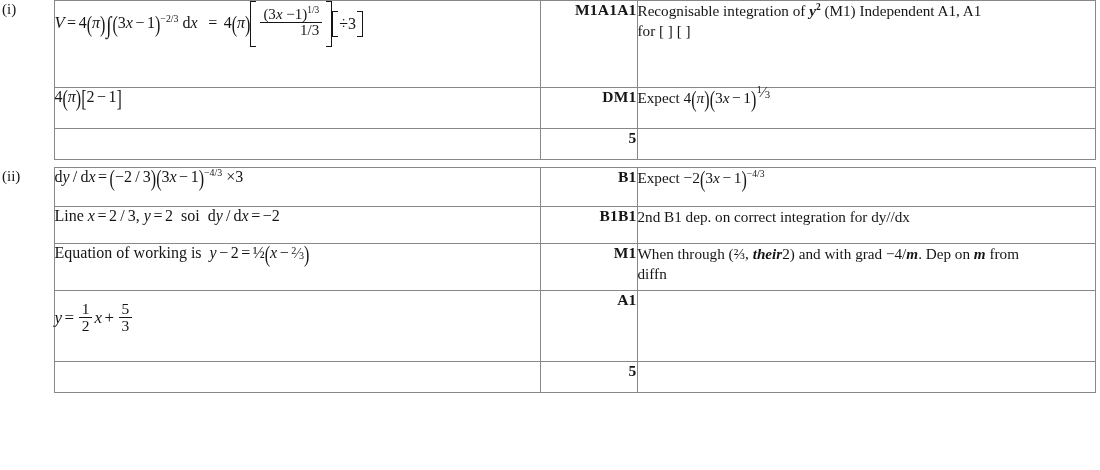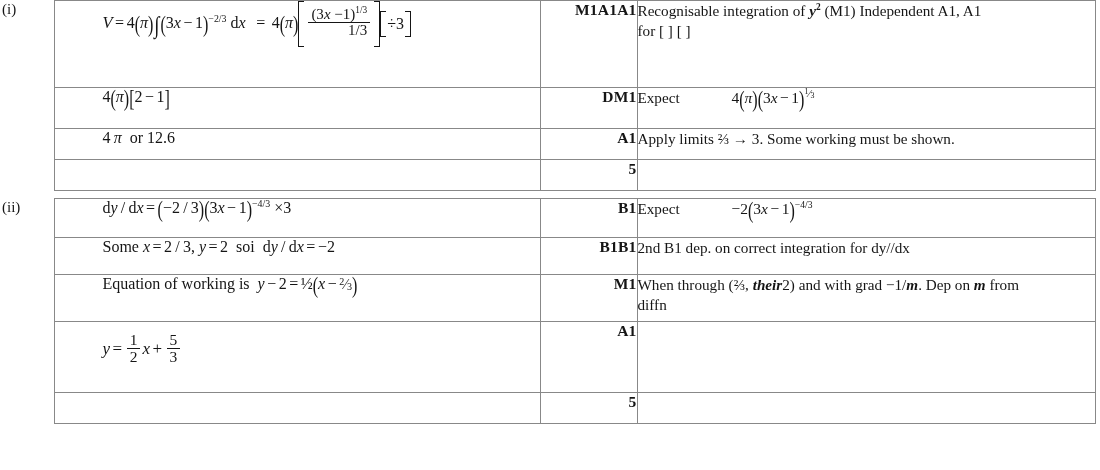--- a/index.html
+++ b/index.html
@@ -65,21 +65,20 @@
   }
 
   .gap { height: 7px; }
 
   
   .math {
     font-family: "Liberation Serif", "DejaVu Serif", serif;
     font-size: 16px;
     white-space: nowrap;
     line-height: 1.0;
-    margin-left: 48px;
   }
   .math i, .it { font-style: italic; }
   .math .op { padding: 0 2.5px; }
   .txt { font-size: 15.2px; line-height: 1.25; }
   .txt .it { font-style: italic; font-weight: bold; }
 
   sup.ex {
     font-size: 0.62em;
     vertical-align: super;
     line-height: 0;
@@ -130,21 +129,21 @@
   .intsign {
     font-size: 19px;
     display: inline-block;
     transform: scaleY(1.25);
     vertical-align: middle;
     padding: 0 1px;
   }
   .vsym { font-style: italic; font-size: 16.5px; }
 
   
-  .dfrac { font-size: 11px; }
+  .dfrac { font-size: 15px; }
   .dfrac sup { font-size: 0.72em; vertical-align: 0.38em; }
   .dfrac sub { font-size: 0.72em; vertical-align: -0.08em; }
   .dfrac .sl { padding: 0 0.2px; }
 </style>
 </head>
 <body>
 
 <div class="sheet">
 
   <table class="ms">
@@ -177,30 +176,20 @@
         <td class="workcol" style="height:40px">
           <span class="math">4<span class="par">(</span><i>π</i><span class="par">)</span><span class="par">[</span>2<span class="op">−</span>1<span class="par">]</span></span>
         </td>
         <td class="markcol">DM1</td>
         <td class="notecol">
           <span class="txt"><span>Expect</span>
           <span class="math" style="font-size:15.5px">4<span class="par">(</span><i>π</i><span class="par">)(</span>3<i>x</i><span class="op">−</span>1<span class="par">)</span><sup class="ex"><span class="dfrac"><sup>1</sup><span class="sl">⁄</span><sub>3</sub></span></sup></span></span>
         </td>
       </tr>
 
-      <tr>
-        <td class="partcol"></td>
-        <td class="workcol" style="height:30px">
-          <span class="math">4<i> π</i>&nbsp; or 12.6</span>
-        </td>
-        <td class="markcol">A1</td>
-        <td class="notecol">
-          <span class="txt">Apply limits ⅔ → 3. Some working must be shown.</span>
-        </td>
-      </tr>
 
       <tr>
         <td class="partcol"></td>
         <td class="workcol" style="height:30px"></td>
         <td class="markcol">5</td>
         <td class="notecol"></td>
       </tr>
     </tbody>
   </table>
 
@@ -223,37 +212,37 @@
         <td class="markcol">B1</td>
         <td class="notecol">
           <span class="txt"><span>Expect</span>
           <span class="math" style="font-size:15.5px">−2<span class="par">(</span>3<i>x</i><span class="op">−</span>1<span class="par">)</span><sup class="ex">−4/3</sup></span></span>
         </td>
       </tr>
 
       <tr>
         <td class="partcol"></td>
         <td class="workcol" style="height:36px">
-          <span class="math"><span style="font-style:normal">Some</span>&nbsp;<i>x</i><span class="op">=</span>2 / 3,&nbsp;<i>y</i><span class="op">=</span>2&nbsp;&nbsp;soi&nbsp;&nbsp;d<i>y</i> / d<i>x</i><span class="op">=</span>−2</span>
+          <span class="math"><span style="font-style:normal">Line</span>&nbsp;<i>x</i><span class="op">=</span>2 / 3,&nbsp;<i>y</i><span class="op">=</span>2&nbsp;&nbsp;soi&nbsp;&nbsp;d<i>y</i> / d<i>x</i><span class="op">=</span>−2</span>
         </td>
         <td class="markcol">B1B1</td>
         <td class="notecol">
           <span class="txt">2nd B1 dep. on correct integration for dy//dx</span>
         </td>
       </tr>
 
       <tr>
         <td class="partcol"></td>
         <td class="workcol" style="height:46px">
           <span class="math"><span style="font-style:normal">Equation of working is</span>&nbsp;&nbsp;<i>y</i><span class="op">−</span>2<span class="op">=</span>½<span class="par">(</span><i>x</i><span class="op">−</span><span class="dfrac" style="font-size:14px"><sup>2</sup><span class="sl">⁄</span><sub>3</sub></span><span class="par">)</span></span>
         </td>
         <td class="markcol">M1</td>
         <td class="notecol">
           <span class="txt"><span>When through (⅔,</span>
-          <span class="it">their</span><span>2) and with grad −1/</span><span class="it">m</span><span>. Dep on</span>
+          <span class="it">their</span><span>2) and with grad −4/</span><span class="it">m</span><span>. Dep on</span>
           <span class="it">m</span>
           <span>from</span><br>
           <span>diffn</span></span>
         </td>
       </tr>
 
       <tr>
         <td class="partcol"></td>
         <td class="workcol" style="height:58px; padding-top:12px">
           <span class="math" style="font-size:17px"><i>y</i><span class="op">=</span><span class="frac" style="font-size:15.5px"><span class="num">1</span><span class="den">2</span></span><i>x</i><span class="op">+</span><span class="frac" style="font-size:15.5px"><span class="num">5</span><span class="den">3</span></span></span>

